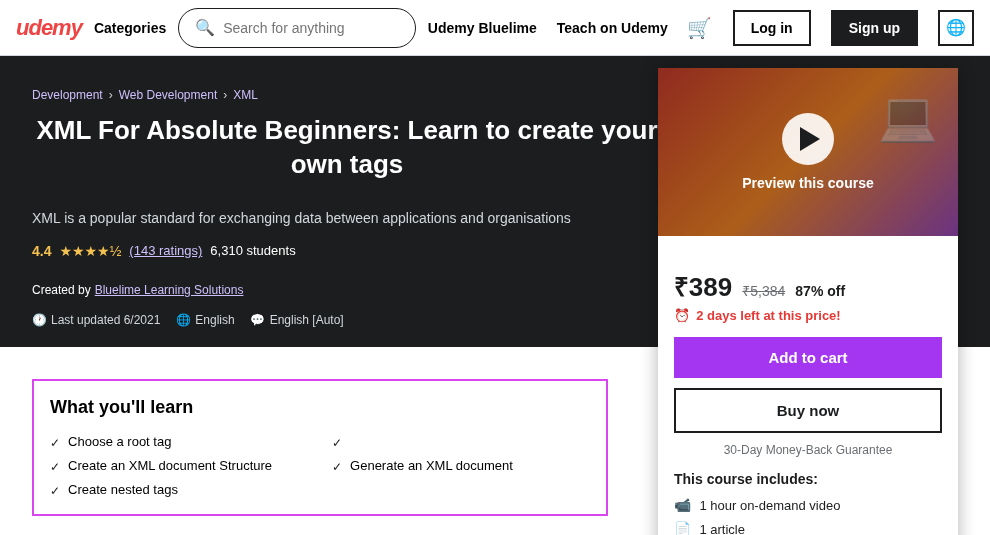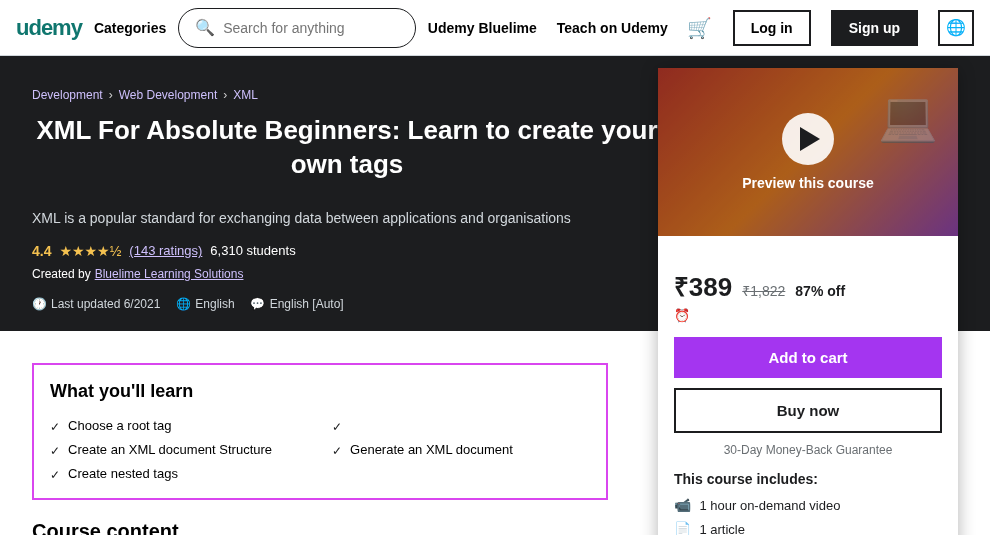--- a/index.html
+++ b/index.html
@@ -11,23 +11,24 @@
       align-items: center;
       padding: 0 16px;
       height: 56px;
       background: #fff;
       border-bottom: 1px solid #d1d7dc;
       gap: 12px;
     }
     .nav-logo {
       font-size: 22px;
       font-weight: 900;
-      color: #0f766e;
+      color: #ef4444;
       letter-spacing: -1px;
       flex-shrink: 0;
+      font-style: italic;
     }
     .nav-categories {
       font-size: 14px;
       font-weight: 600;
       cursor: pointer;
       flex-shrink: 0;
     }
     .search-bar {
       display: flex;
       align-items: center;
@@ -119,21 +120,21 @@
     .hero-subtitle {
       font-size: 14px;
       color: #d1d7dc;
       margin-bottom: 14px;
       line-height: 1.5;
     }
     .rating-row {
       display: flex;
       align-items: center;
       gap: 8px;
-      margin-bottom: 8px;
+      margin-bottom: 24px;
     }
     .rating-num { color: #f4c150; font-weight: 700; font-size: 14px; }
     .stars { color: #f4c150; font-size: 14px; }
     .rating-count { color: #cec0fc; font-size: 13px; text-decoration: underline; cursor: pointer; }
     .students { font-size: 13px; }
     .created-by {
       font-size: 12px;
       margin-bottom: 16px;
       display: flex;
       align-items: center;
@@ -409,25 +410,26 @@
       <div class="preview-thumb-overlay">
         <div class="play-btn-circle">
           <div class="play-triangle"></div>
         </div>
         <span class="preview-label">Preview this course</span>
       </div>
     </div>
     <div class="card-body">
       <div class="price-row">
         <span class="current-price">₹389</span>
-        <span class="original-price">₹1,822</span>
+        <span class="original-price">₹5,384</span>
         <span class="discount-badge">87% off</span>
       </div>
       <div class="timer-row">
         <span>⏰</span>
+        <span>2 days left at this price!</span>
       </div>
       <button class="btn-add-cart">Add to cart</button>
       <button class="btn-buy-now">Buy now</button>
       <p class="guarantee-text">30-Day Money-Back Guarantee</p>
       <p class="includes-title">This course includes:</p>
       <ul class="includes-list">
         <li>
           <span class="include-icon">📹</span>
           <span>1 hour on-demand video</span>
         </li>

